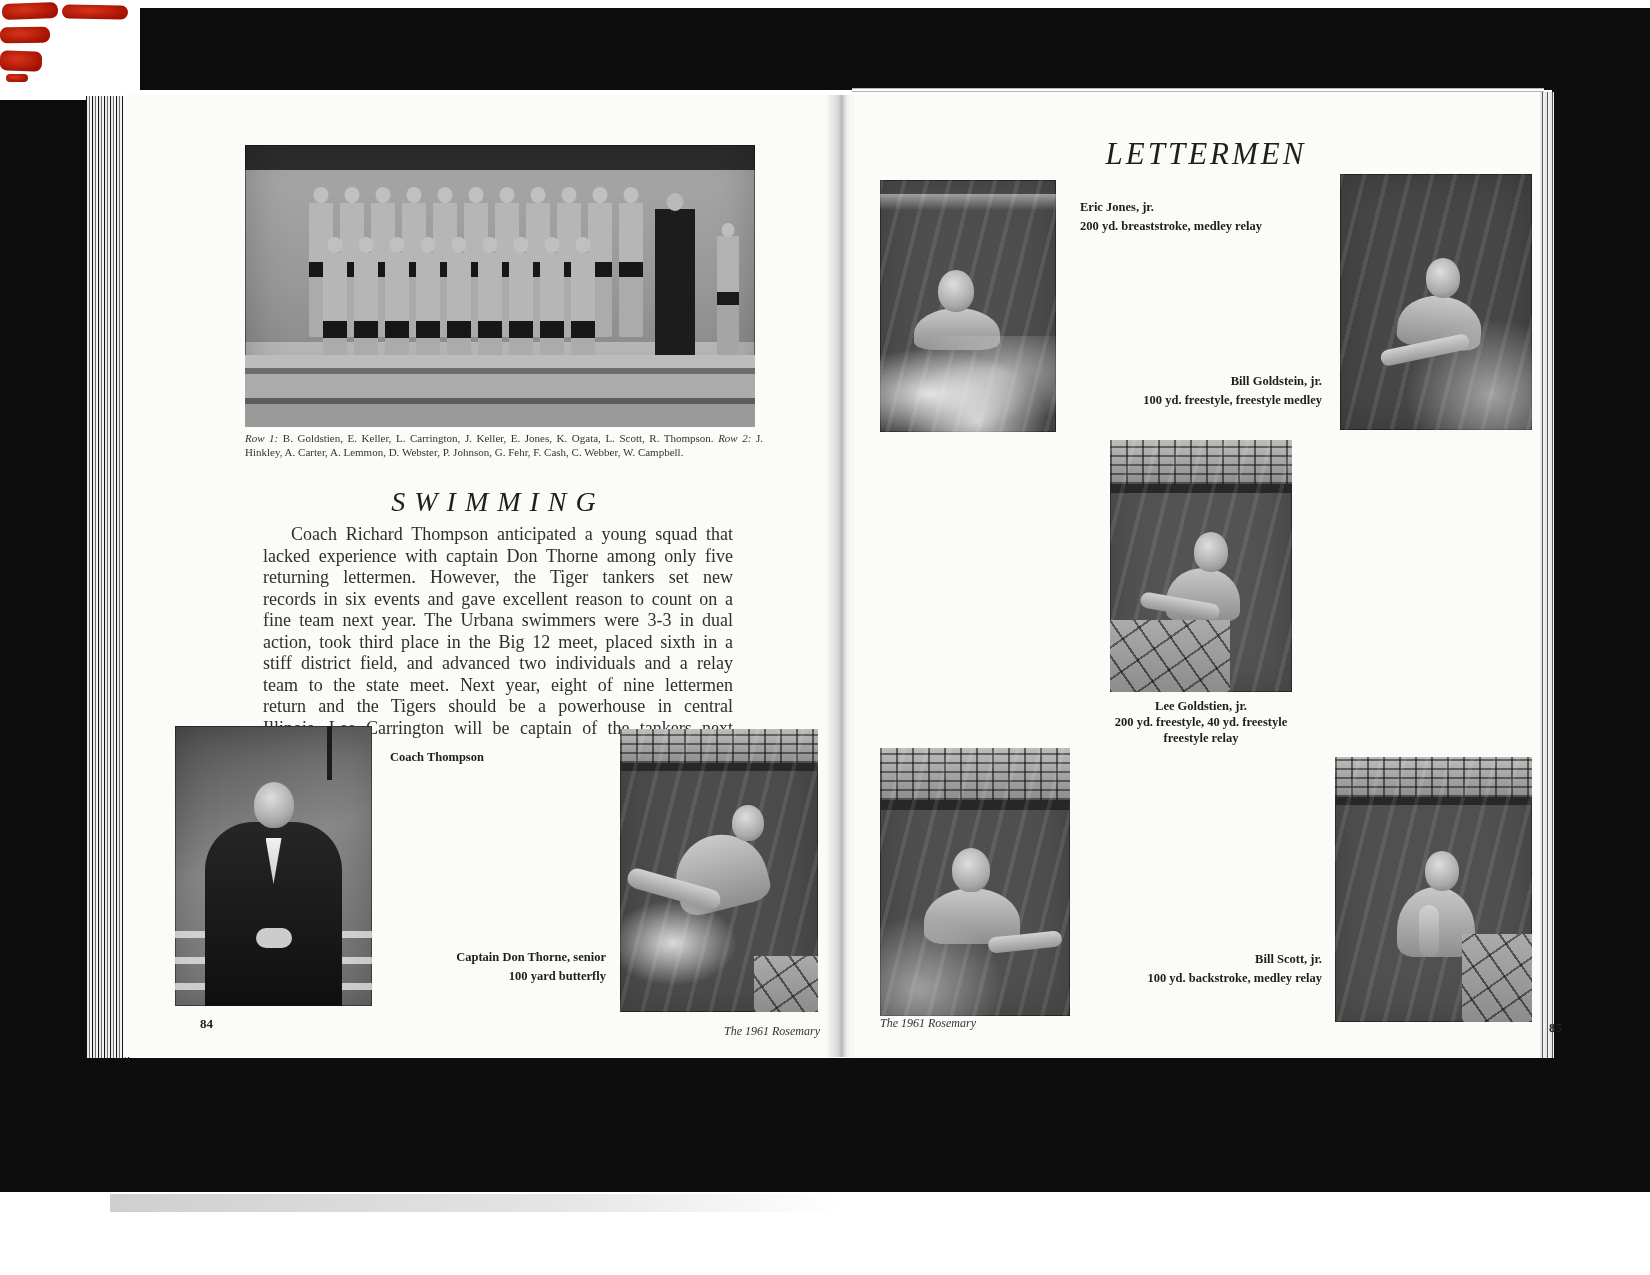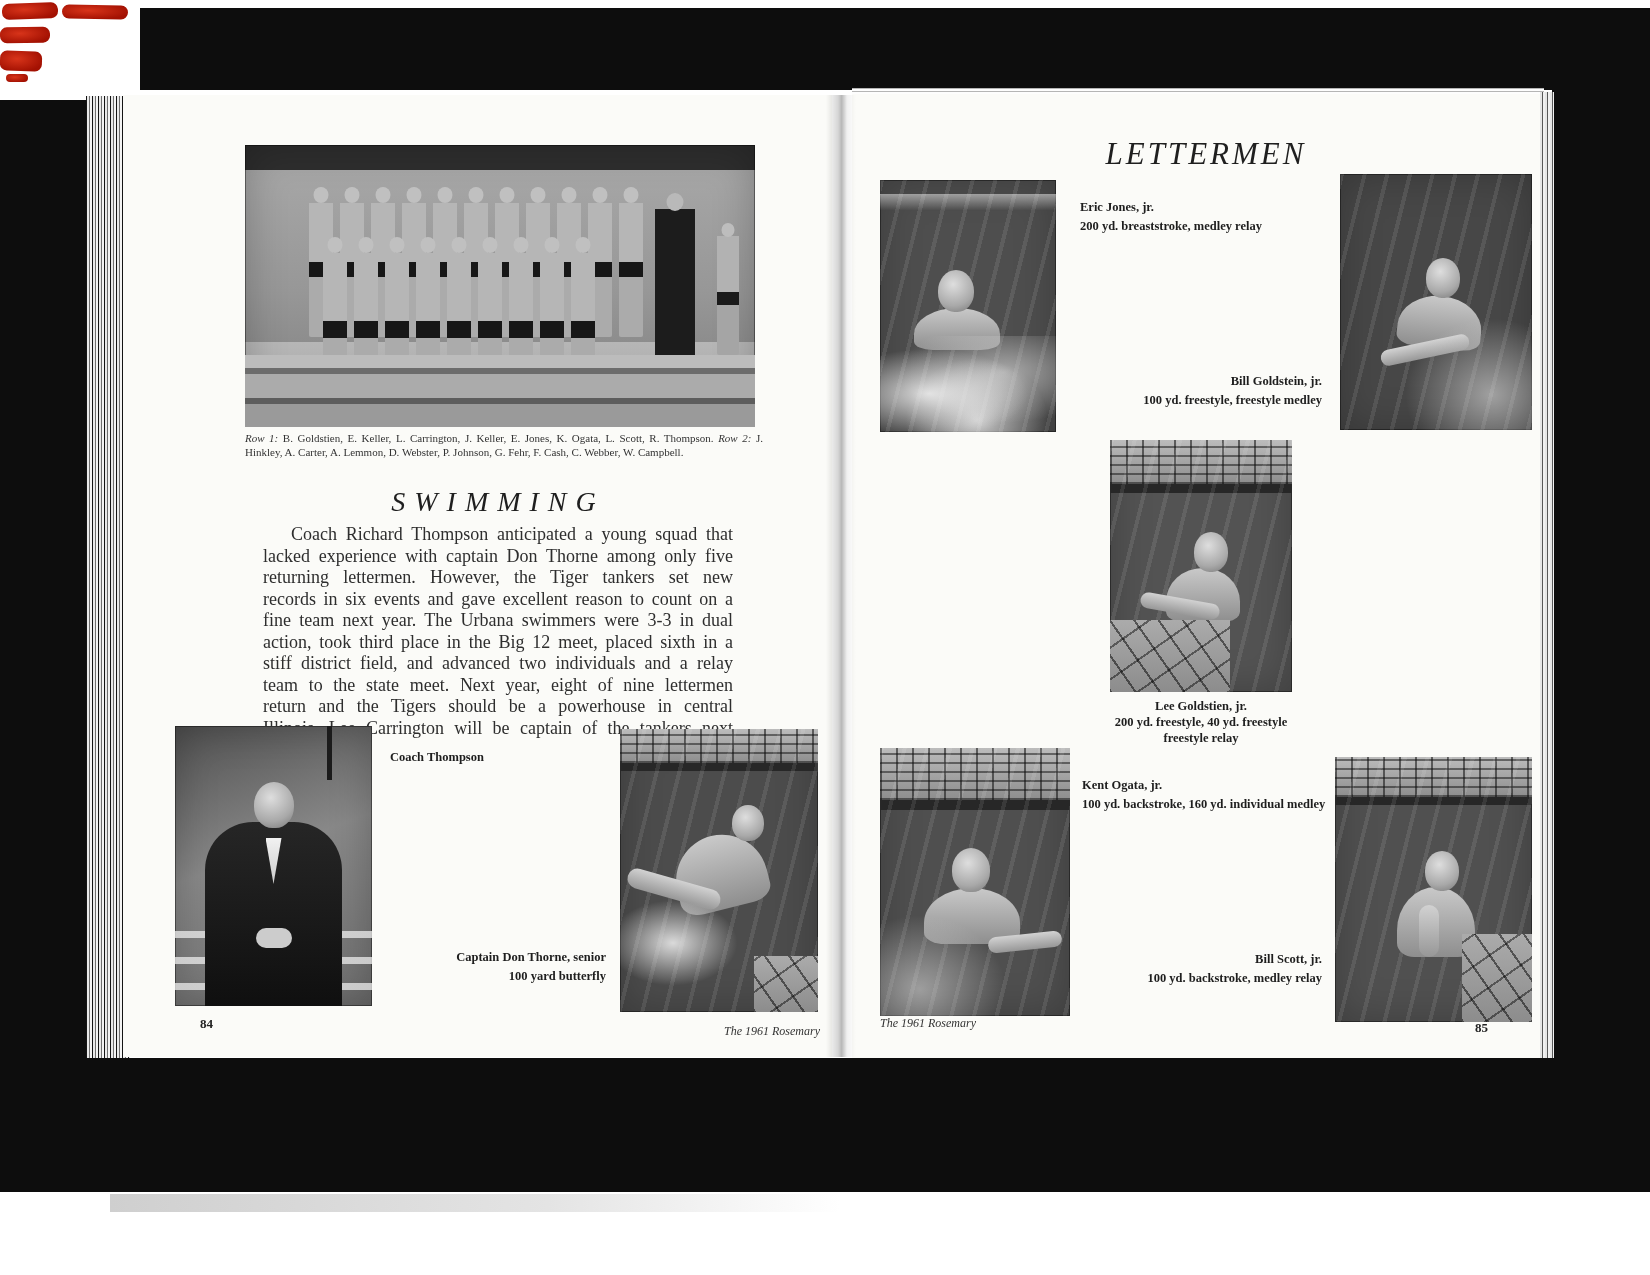--- a/index.html
+++ b/index.html
@@ -235,35 +235,31 @@
   </div>
 
   <div class="photo ph-kent" style="left:880px;top:748px;width:190px;height:268px;background:#4f4f4f;">
     <div class="tiles" style="height:52px;"></div>
     <div class="trough" style="top:52px;height:10px;"></div>
     <div class="water"></div>
     <div class="torso" style="left:44px;top:140px;width:96px;height:56px;"></div>
     <div class="head" style="left:72px;top:100px;width:38px;height:44px;"></div>
     <div class="arm" style="left:108px;top:186px;width:74px;height:16px;transform:rotate(-6deg);"></div>
   </div>
-  <div class="abs name-cap" style="left:1082px;top:776px;">
-    <div>Kent Ogata, jr.</div>
-    <div class="ev">100 yd. backstroke, 160 yd. individual medley</div>
-  </div>
 
   <div class="photo ph-larry" style="left:1335px;top:757px;width:197px;height:265px;background:#505050;">
     <div class="tiles" style="height:40px;"></div>
     <div class="trough" style="top:40px;height:8px;"></div>
     <div class="water"></div>
     <div class="torso" style="left:62px;top:130px;width:78px;height:70px;"></div>
     <div class="head" style="left:90px;top:94px;width:34px;height:40px;"></div>
     <div class="arm" style="left:84px;top:148px;width:20px;height:52px;"></div>
     <div class="deck" style="right:0;bottom:0;width:70px;height:88px;"></div>
   </div>
   <div class="abs name-cap cap-right" style="left:1080px;top:950px;width:242px;">
     <div>Bill Scott, jr.</div>
     <div class="ev">100 yd. backstroke, medley relay</div>
   </div>
 
   <div class="abs running-foot" style="left:880px;top:1016px;">The 1961 Rosemary</div>
-  <div class="abs folio" style="left:1475px;top:1020px;">85</div>
+  <div class="abs folio" style="left:1549px;top:1020px;">85</div>
 
 </div>
 
 </body></html>

